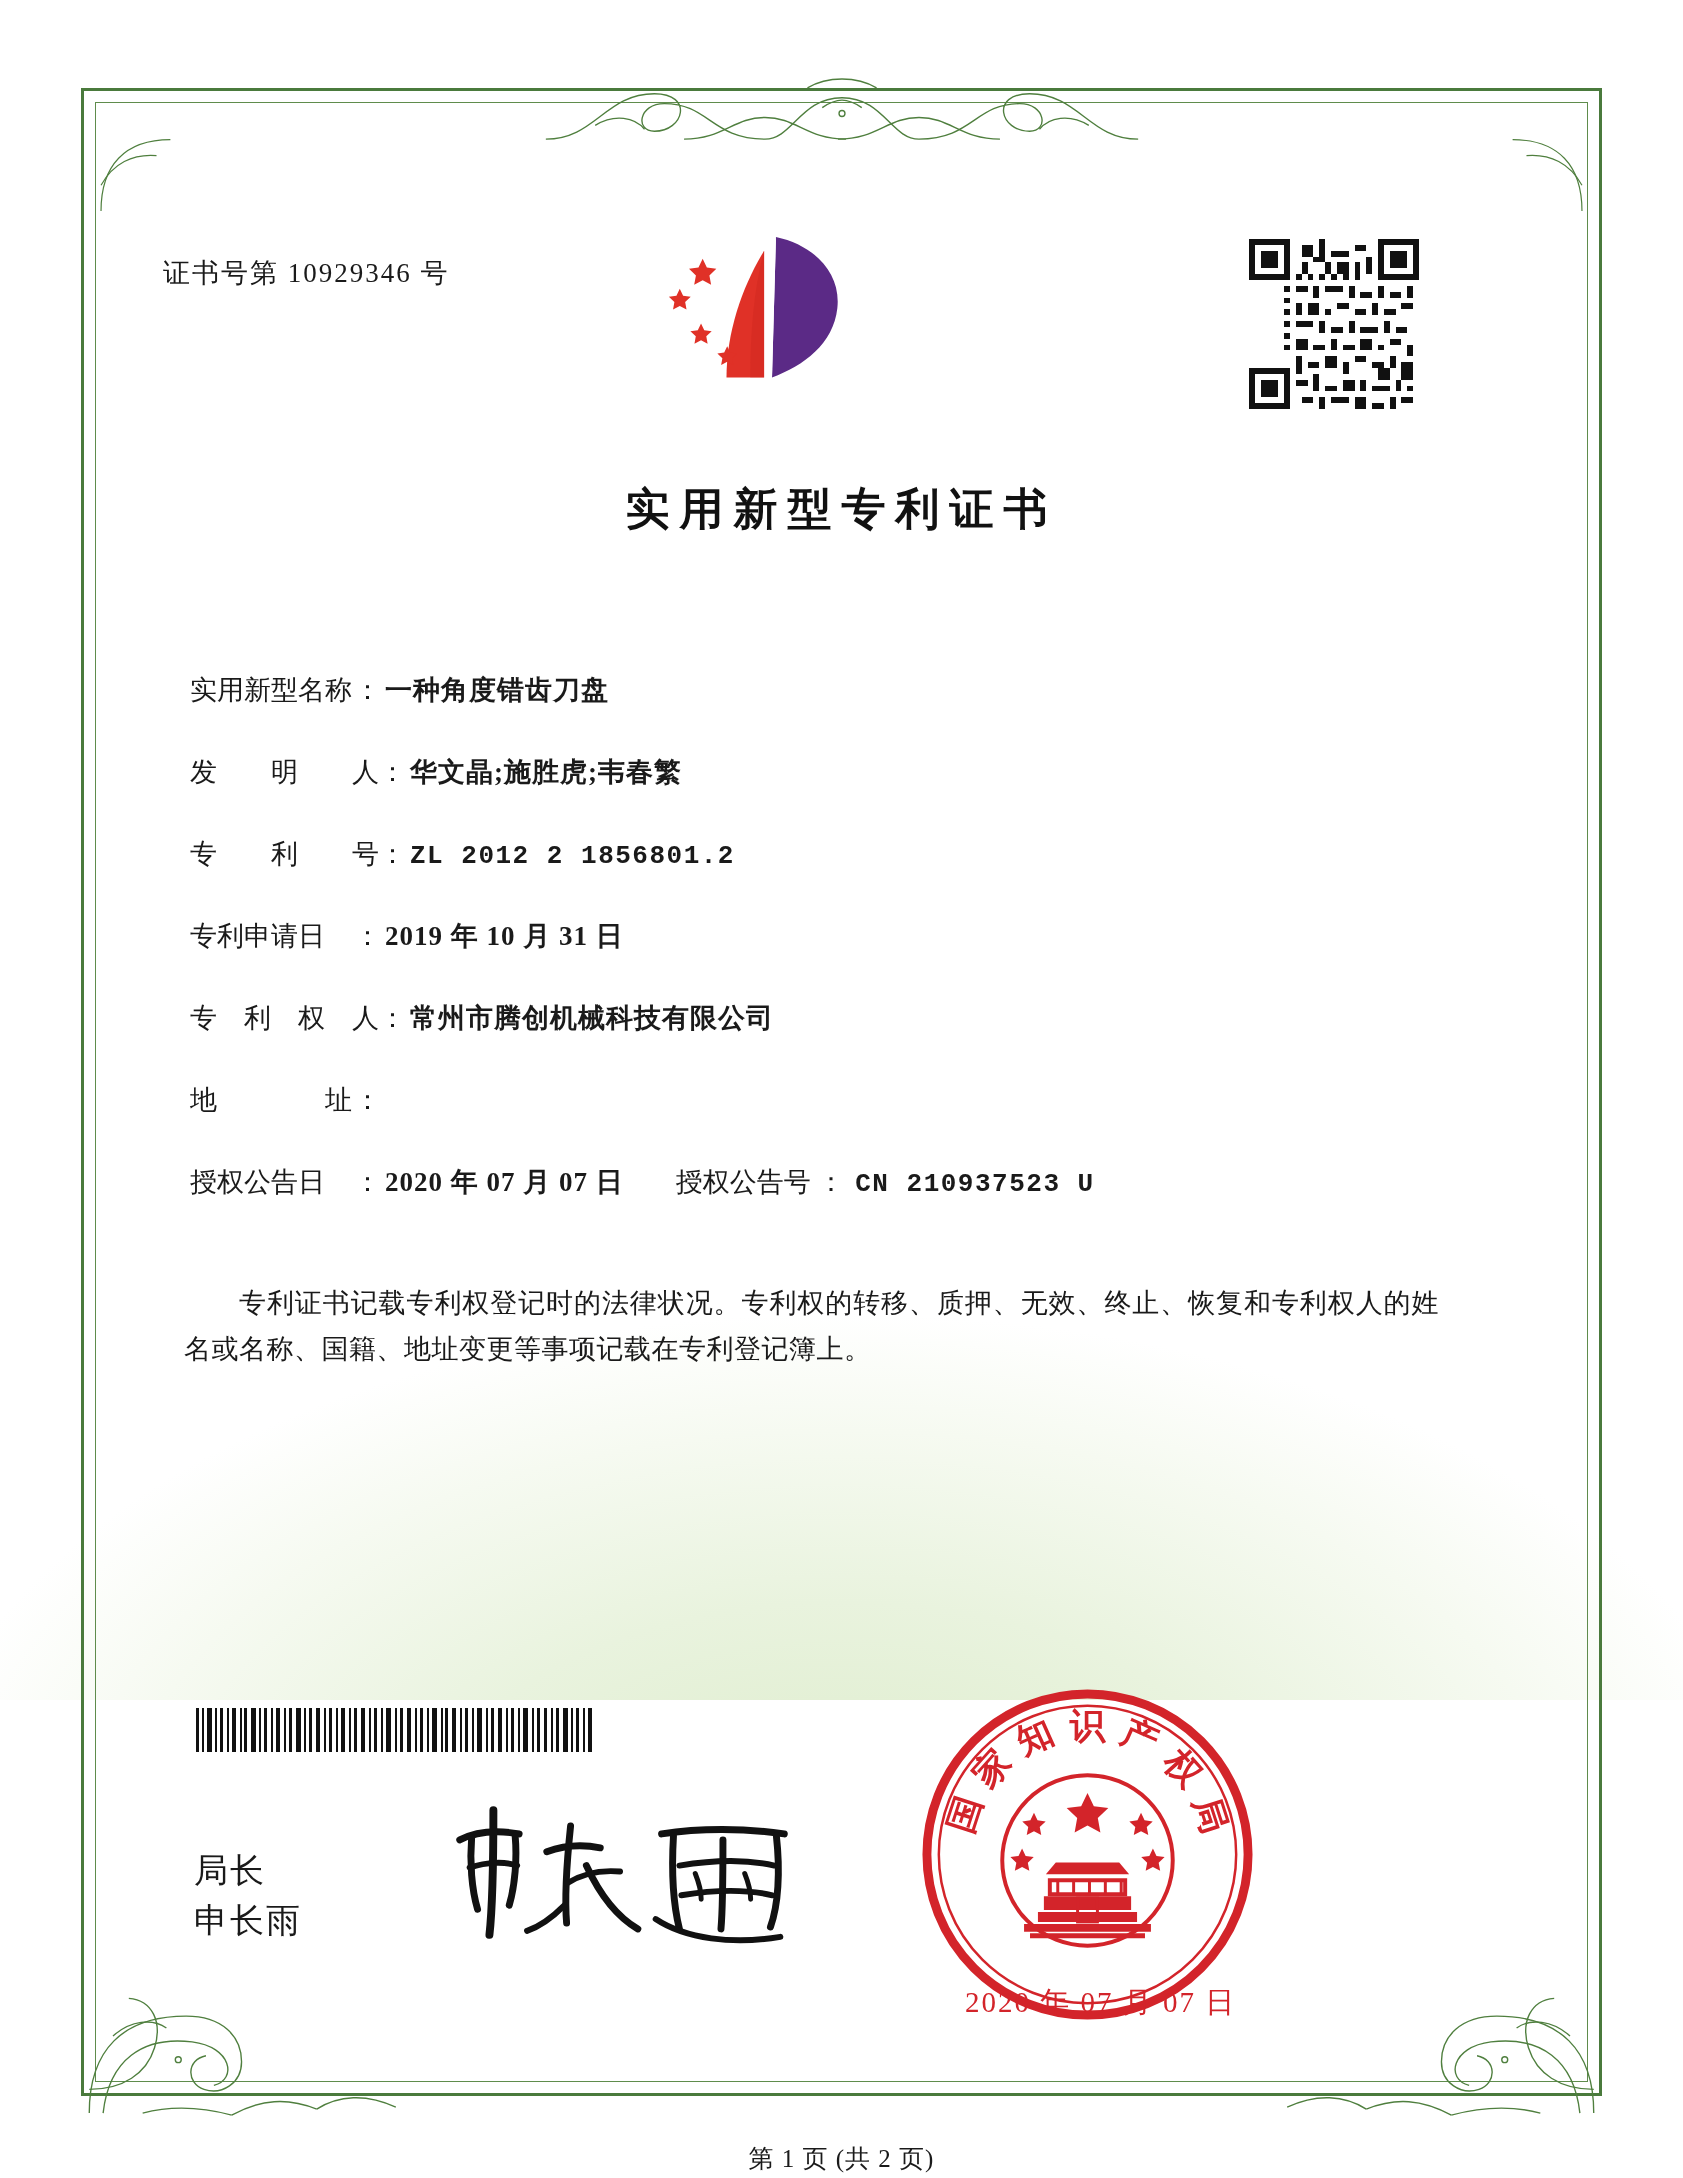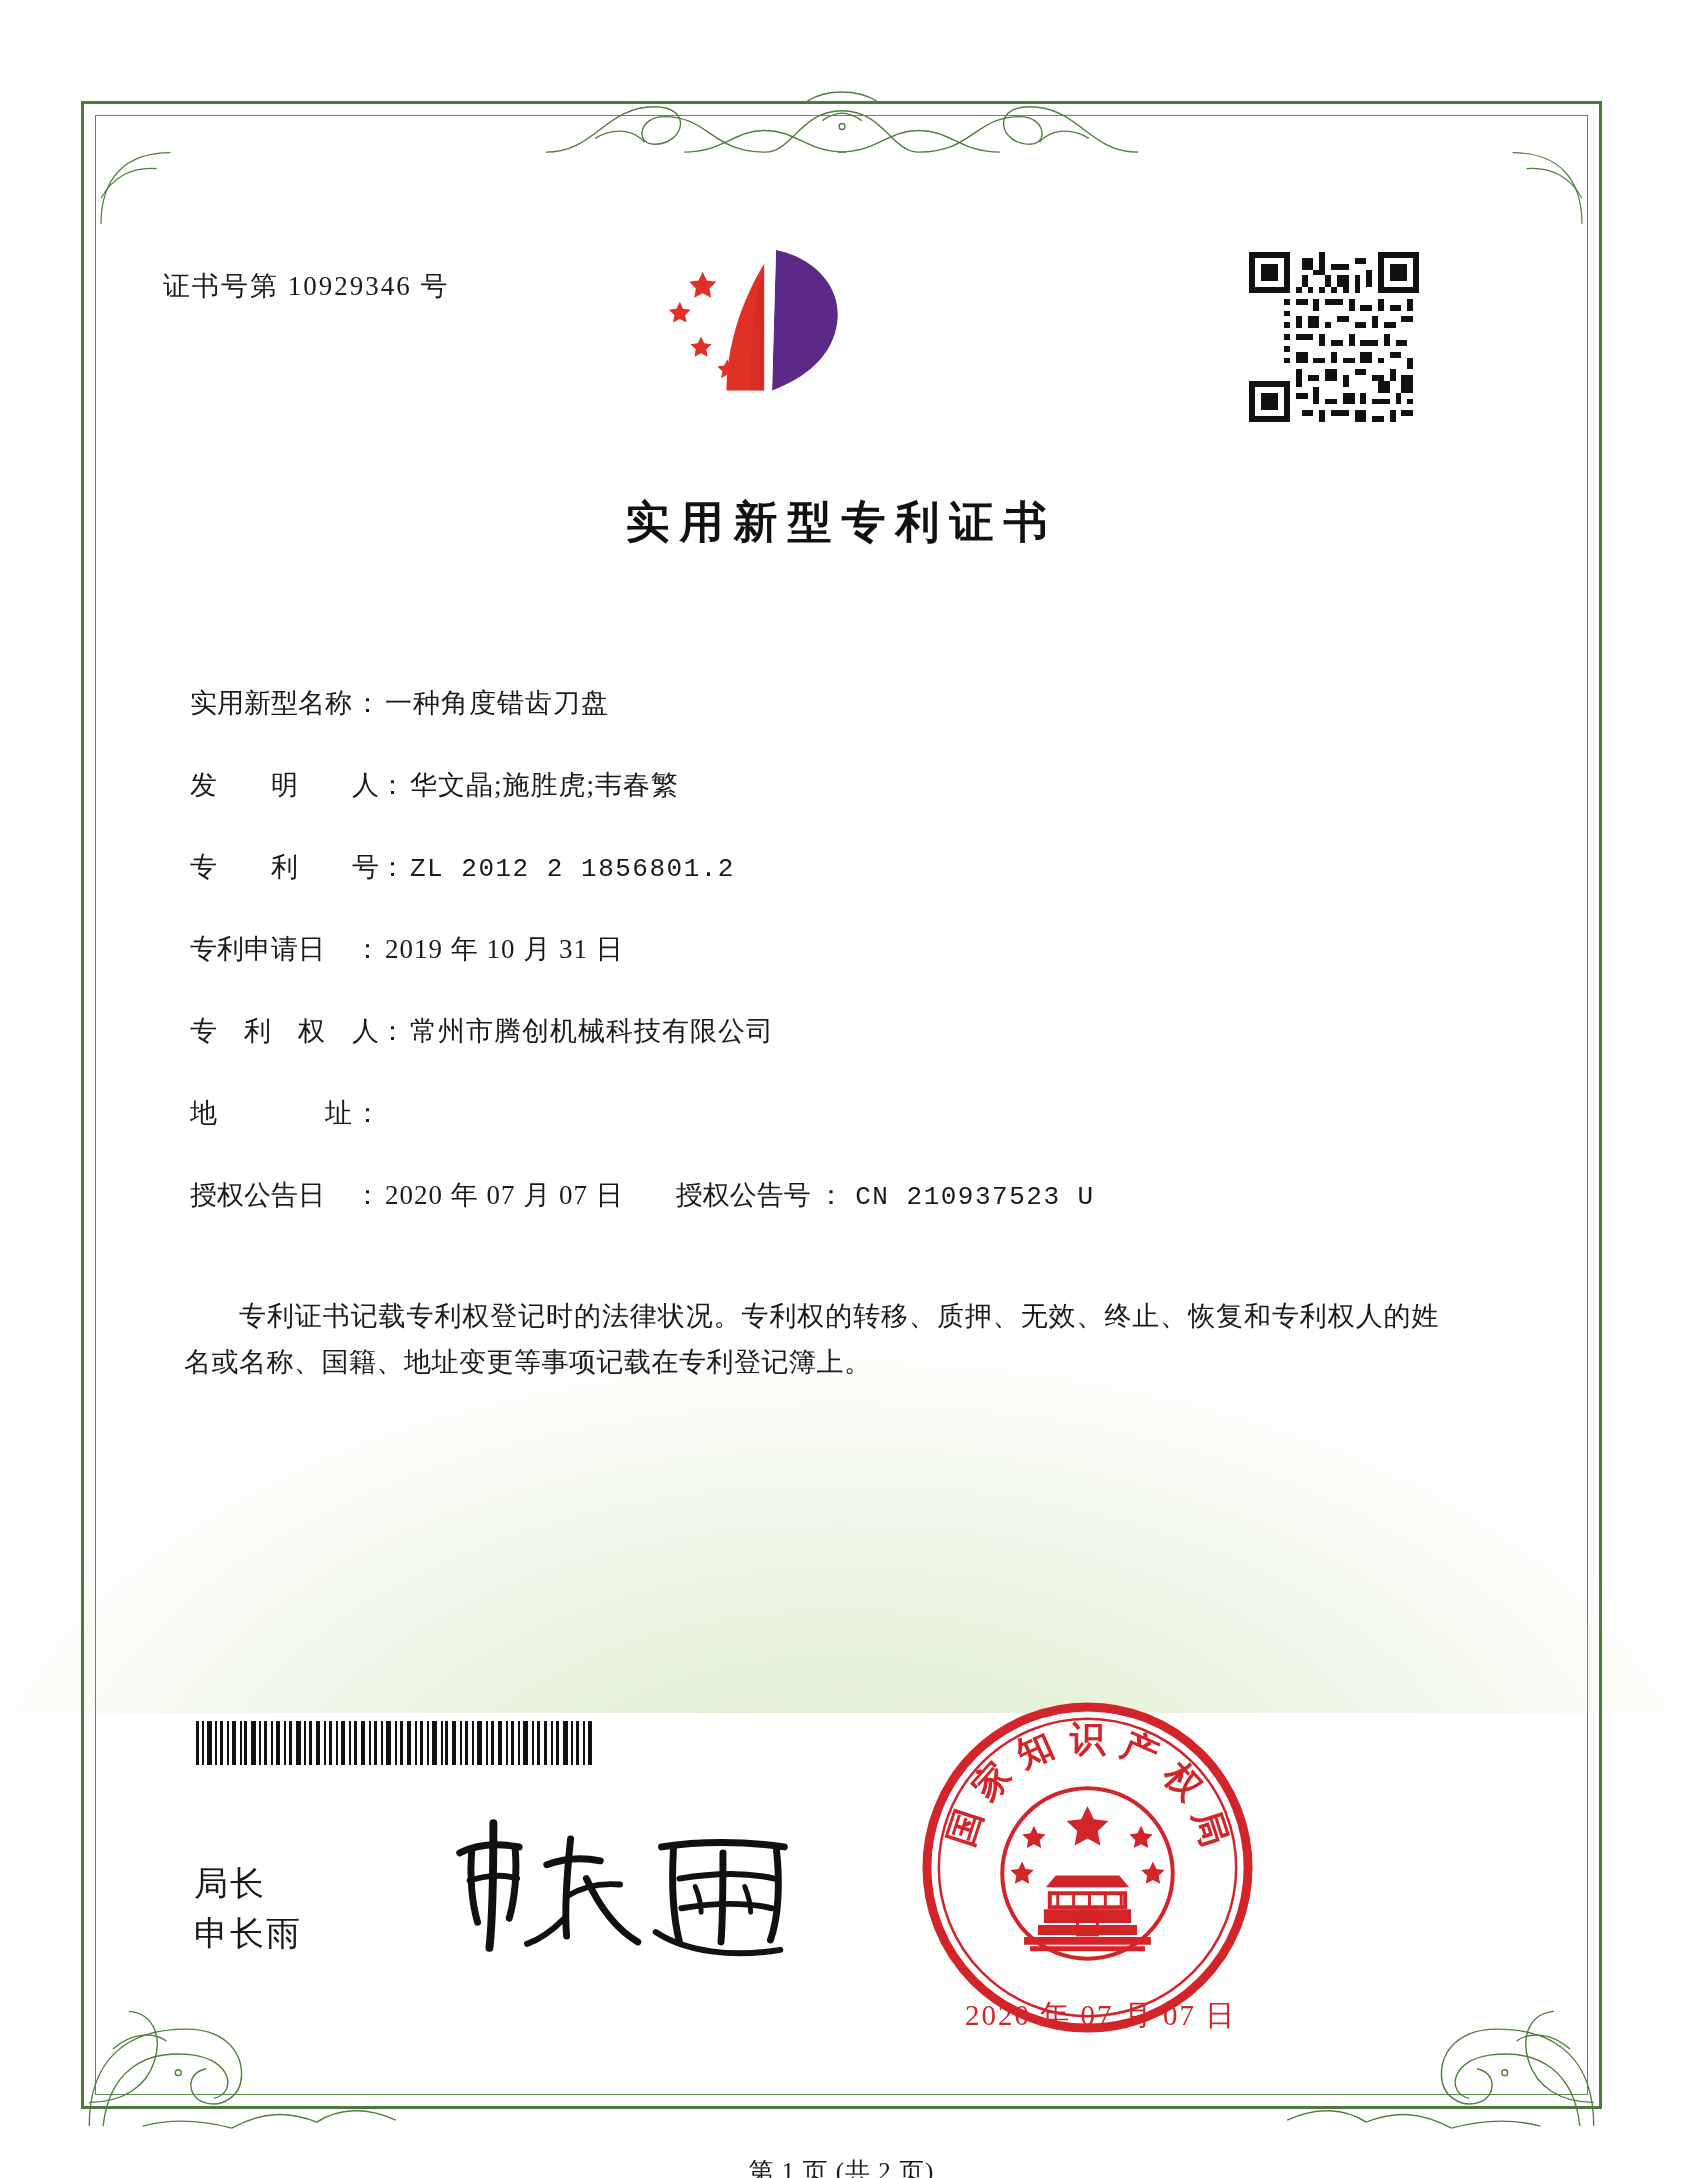--- a/index.html
+++ b/index.html
@@ -12,21 +12,21 @@
     height: 2178px;
     font-family: "Liberation Serif", "DejaVu Serif", serif;
     color: #1a1a1a;
     position: relative;
     overflow: hidden;
   }
 
   
   .page {
     position: absolute;
-    left: 0; top: 16px;
+    left: 0; top: 3px;
     width: 1683px;
     height: 1697px;
     background:
       radial-gradient(ellipse 1089px 614px at 50% 108%, #ddeccb 0%, #e9f3de 38%, #f6faf1 66%, #ffffff 85%),
       #ffffff;
   }
 
   .frame-outer {
     position: absolute;
     left: 81px; top: 85px;
@@ -108,21 +108,21 @@
     align-items: baseline;
     margin-bottom: 46px;
     white-space: nowrap;
   }
   .f-label {
     display: inline-block;
     min-width: 164px;
     letter-spacing: 0;
   }
   .f-colon { margin-right: 4px; }
-  .f-value { letter-spacing: 1px; }
+  .f-value { letter-spacing: 1px; font-weight: bold; }
   .f-value.mono {
     font-family: "Liberation Mono", "DejaVu Sans Mono", monospace;
     font-size: 26px;
     letter-spacing: 1.5px;
   }
   .f-second {
     margin-left: 52px;
   }
   .f-second .f-label { min-width: 0; }
 

